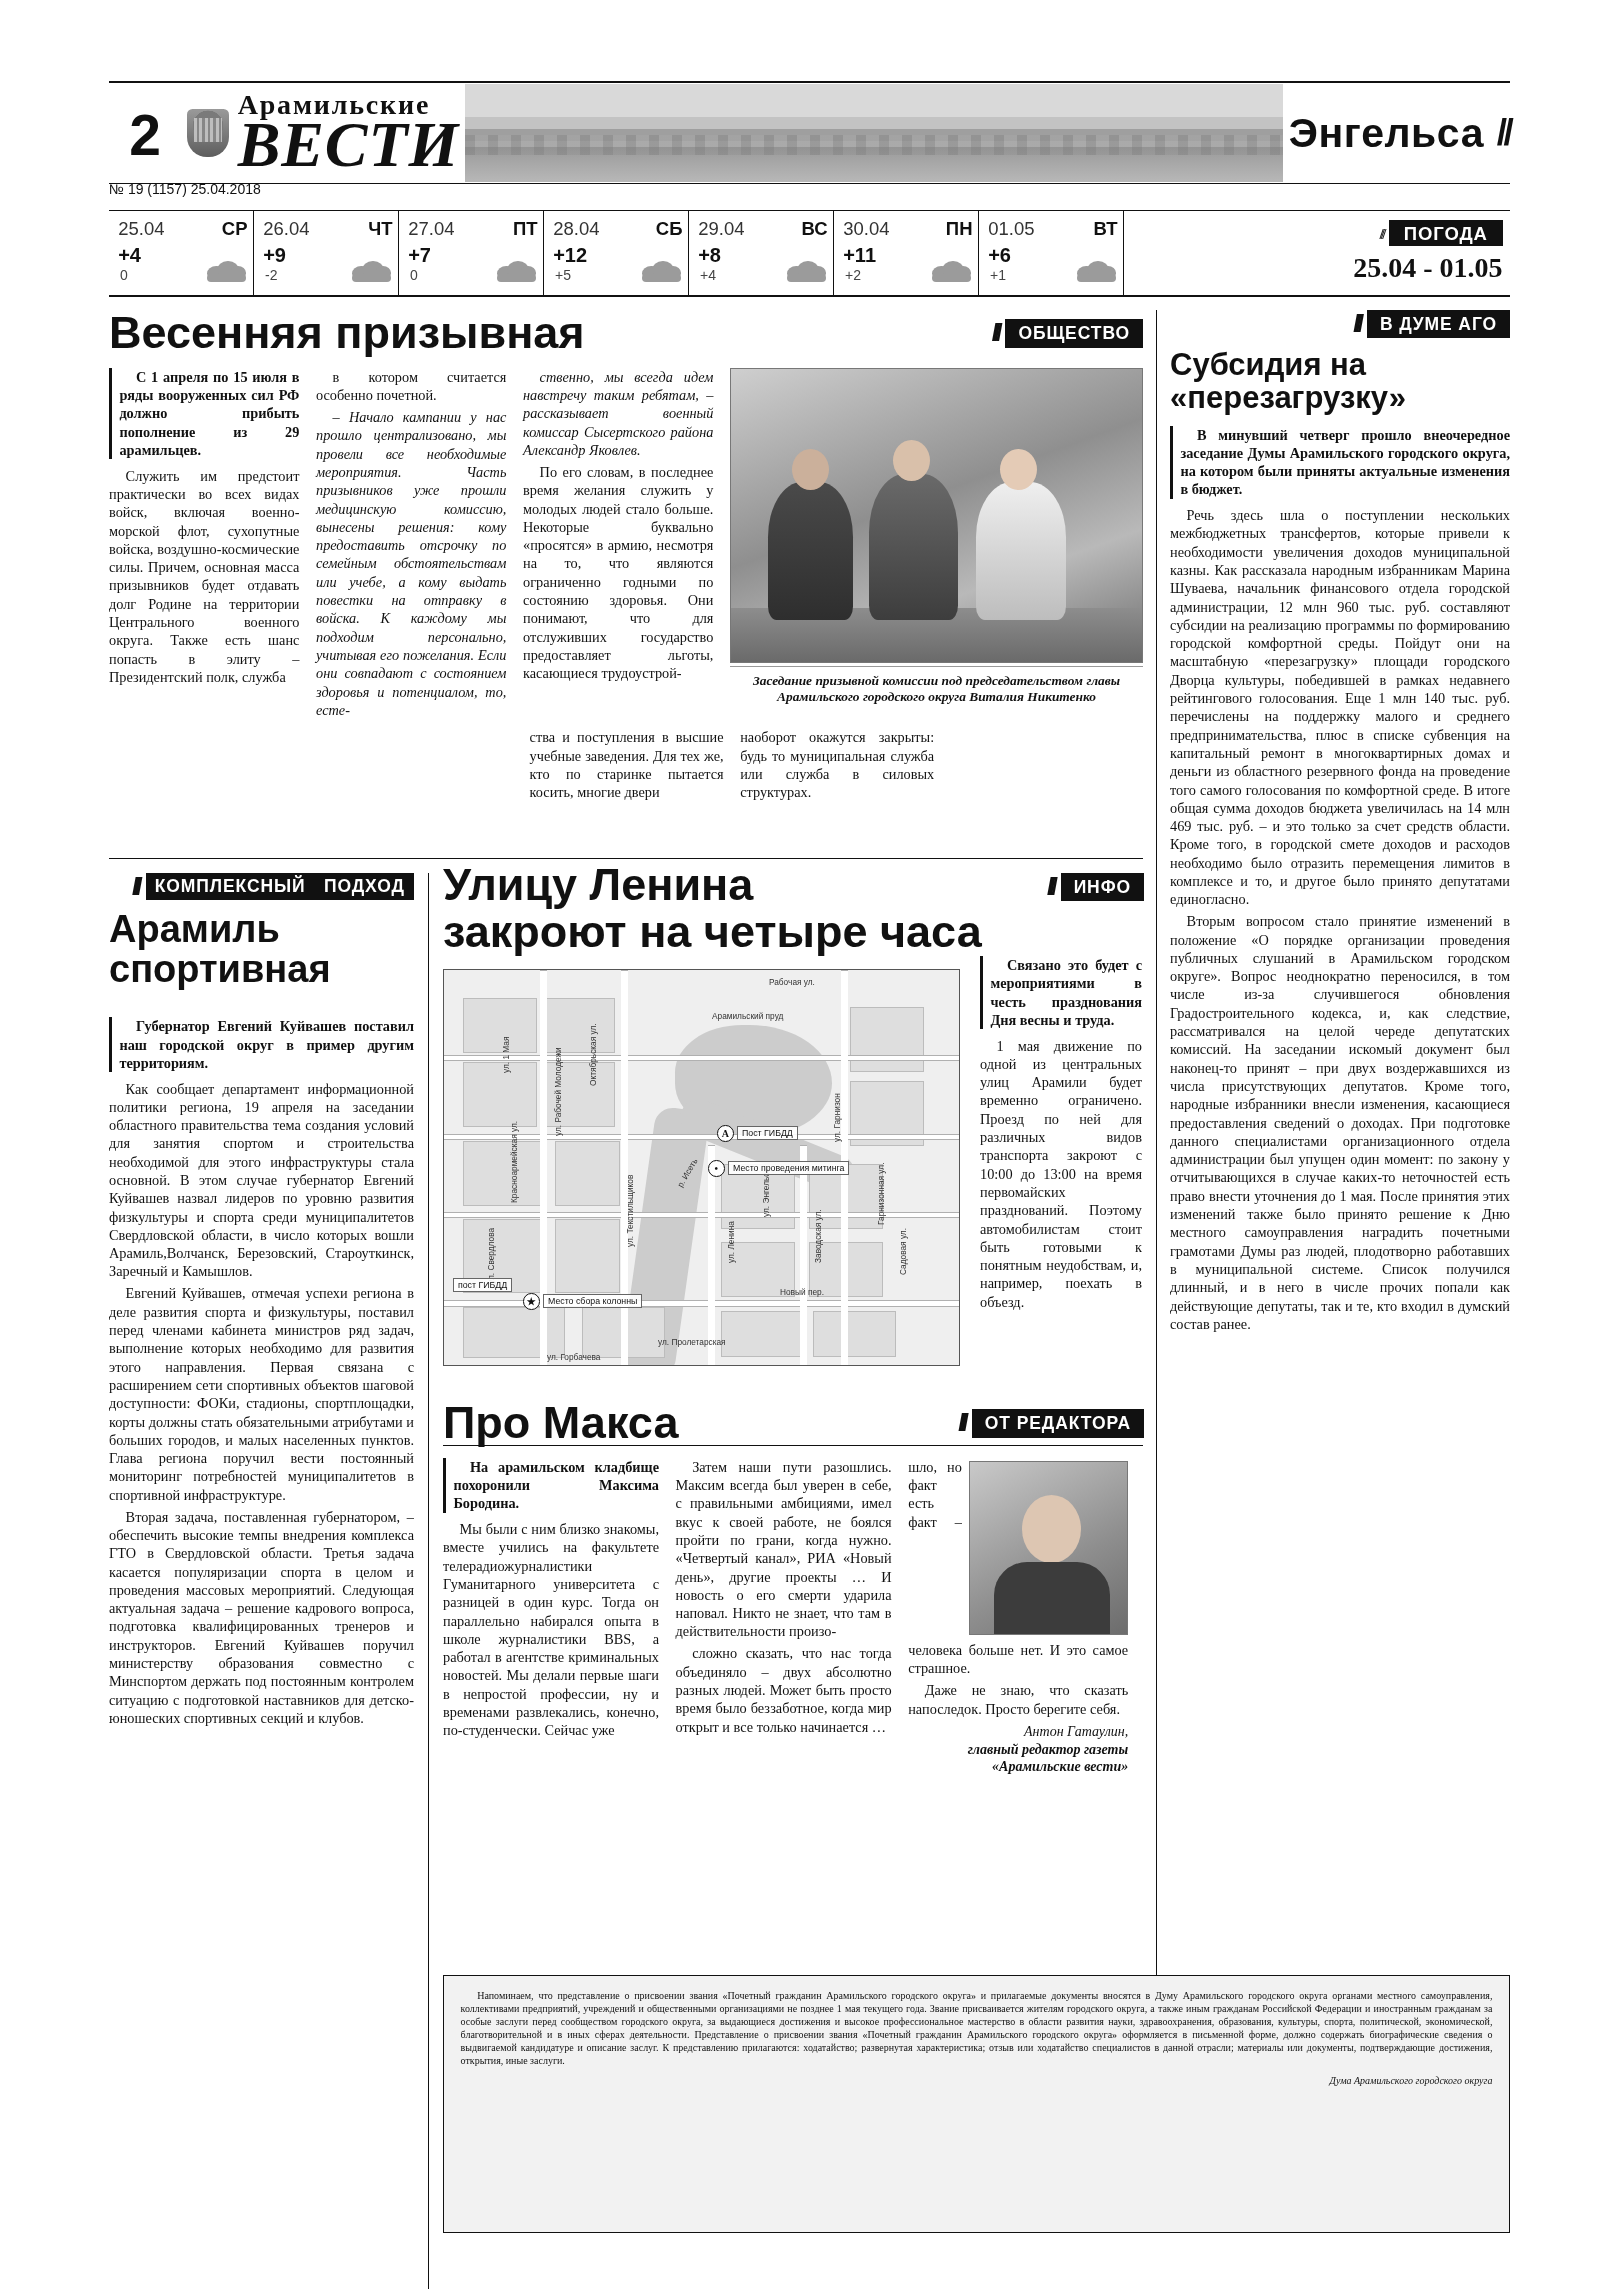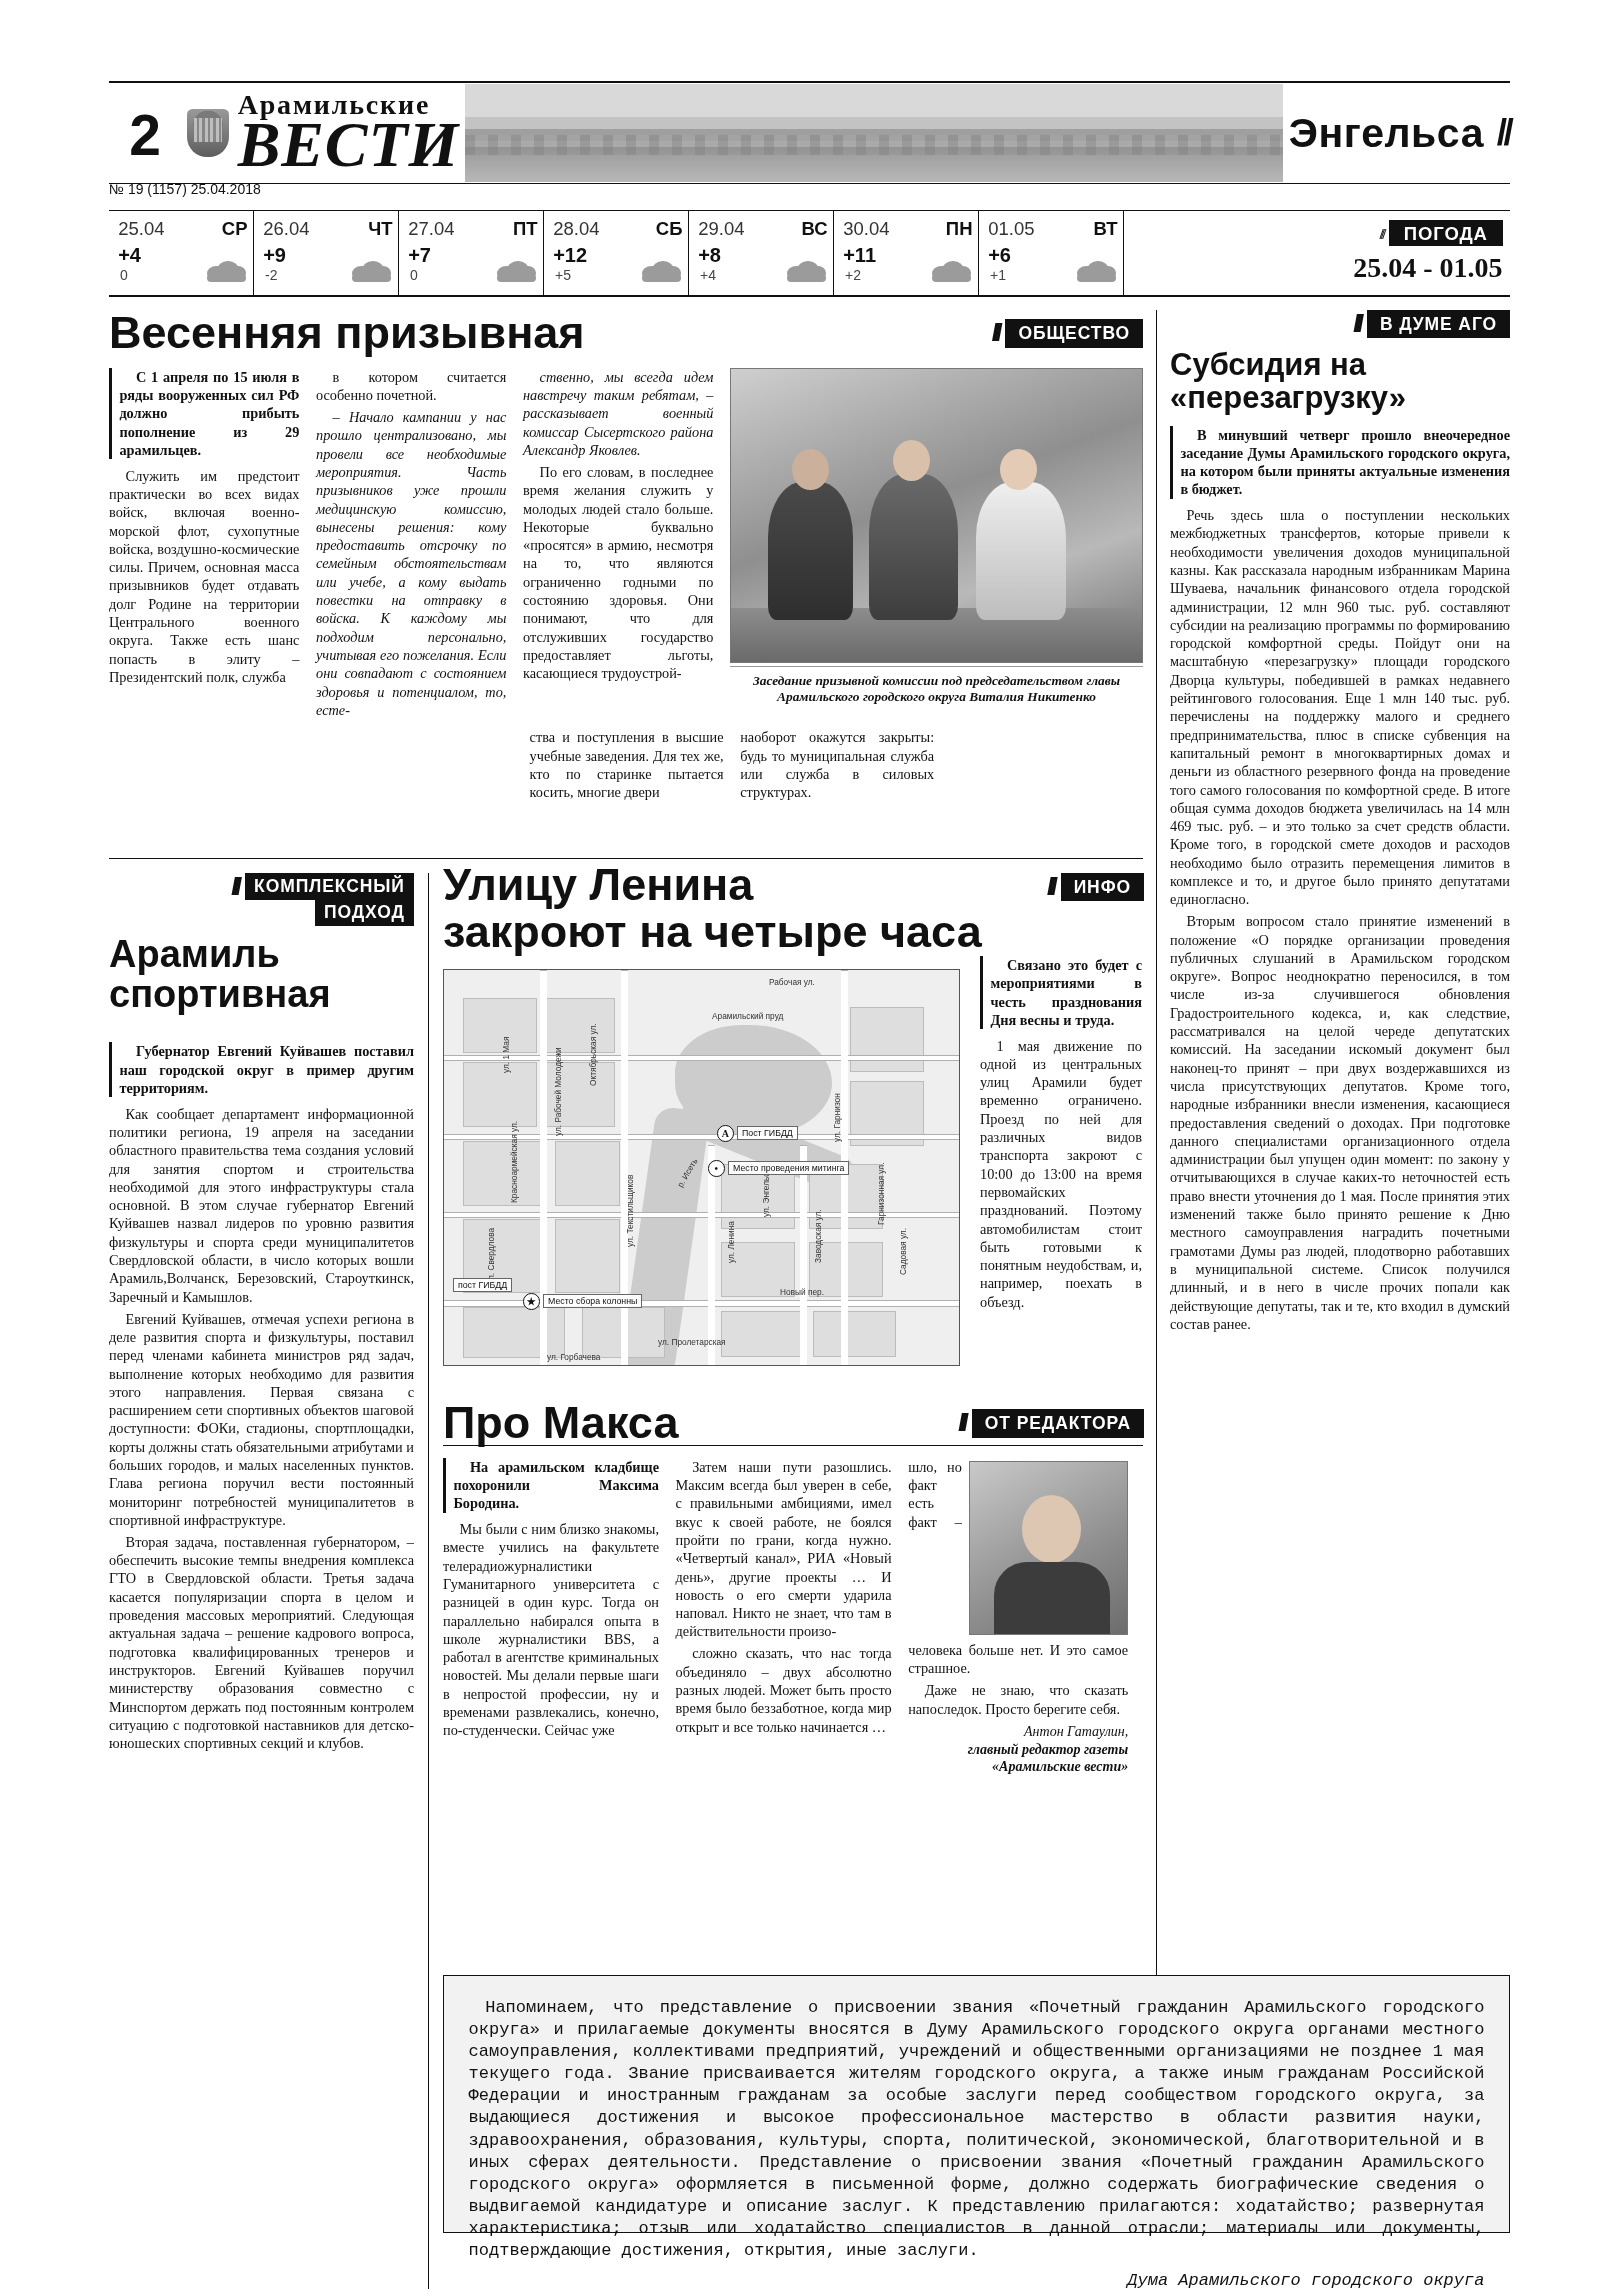--- a/index.html
+++ b/index.html
@@ -189,21 +189,21 @@
     line-height:1.2; padding:5.5px 3.7px 0 3.7px; border-top:0.9px solid #999;
     margin-top:3.7px;
   }
   .a1-lower { display:flex; gap:16.6px; margin-top:9.2px; }
 
   
   .rail { position:absolute; left:1170px; top:310px; width:340px; }
 
   
   .a2 { position:absolute; left:109px; top:873px; width:305px; }
-  .tag-stack { display:flex; flex-direction:column; align-items:flex-end; }
+  .tag-stack { display:flex; align-items:flex-end; }
   .tag2 {
     background:#111; color:#fff; font-family:"Liberation Sans",sans-serif;
     font-weight:bold; font-size:17.5px; padding:2.8px 9.2px; letter-spacing:0.9px;
   }
 
   
   .a3 { position:absolute; left:443px; top:873px; width:701px; }
   .map {
     width:517px; height:397px; border:0.9px solid #555;
     background:#efefef; position:relative; overflow:hidden;
@@ -253,21 +253,21 @@
     position:absolute; left:24px; bottom:0; width:116px; height:72px; border-radius:33px 33px 0 0;
     background:#3c3c3c;
   }
   .sign { text-align:right; font-style:italic; font-size:14px; line-height:1.25; margin-top:5.5px;}
 
   
   .notice {
     position:absolute; left:443px; top:1975px; width:1067px; height:258px;
     border:1.8px solid #111; padding:13px 16.6px; background:#f2f2f2;
   }
-  .notice p { margin:8px; text-align:justify; font-size:17px; line-height:1.3; text-indent:16.6px;font-family:Liberation Mono, monospace;}
+  .notice p { margin:0; text-align:justify; font-size:10px; line-height:1.3; text-indent:16.6px;}
   .notice .sig { text-align:right; font-style:italic; margin-top:7.4px; text-indent:0; }
 
   .vline-1 { left:1156px; top:310px; height:1671px; }
   .vline-2 { left:428px; top:873px; height:1440px; }
   .hline-1 { left:109px; top:858px; width:1034px; }
   .hline-2 { left:443px; top:1445px; width:700px; }
 </style>
 </head>
 <body>
 

